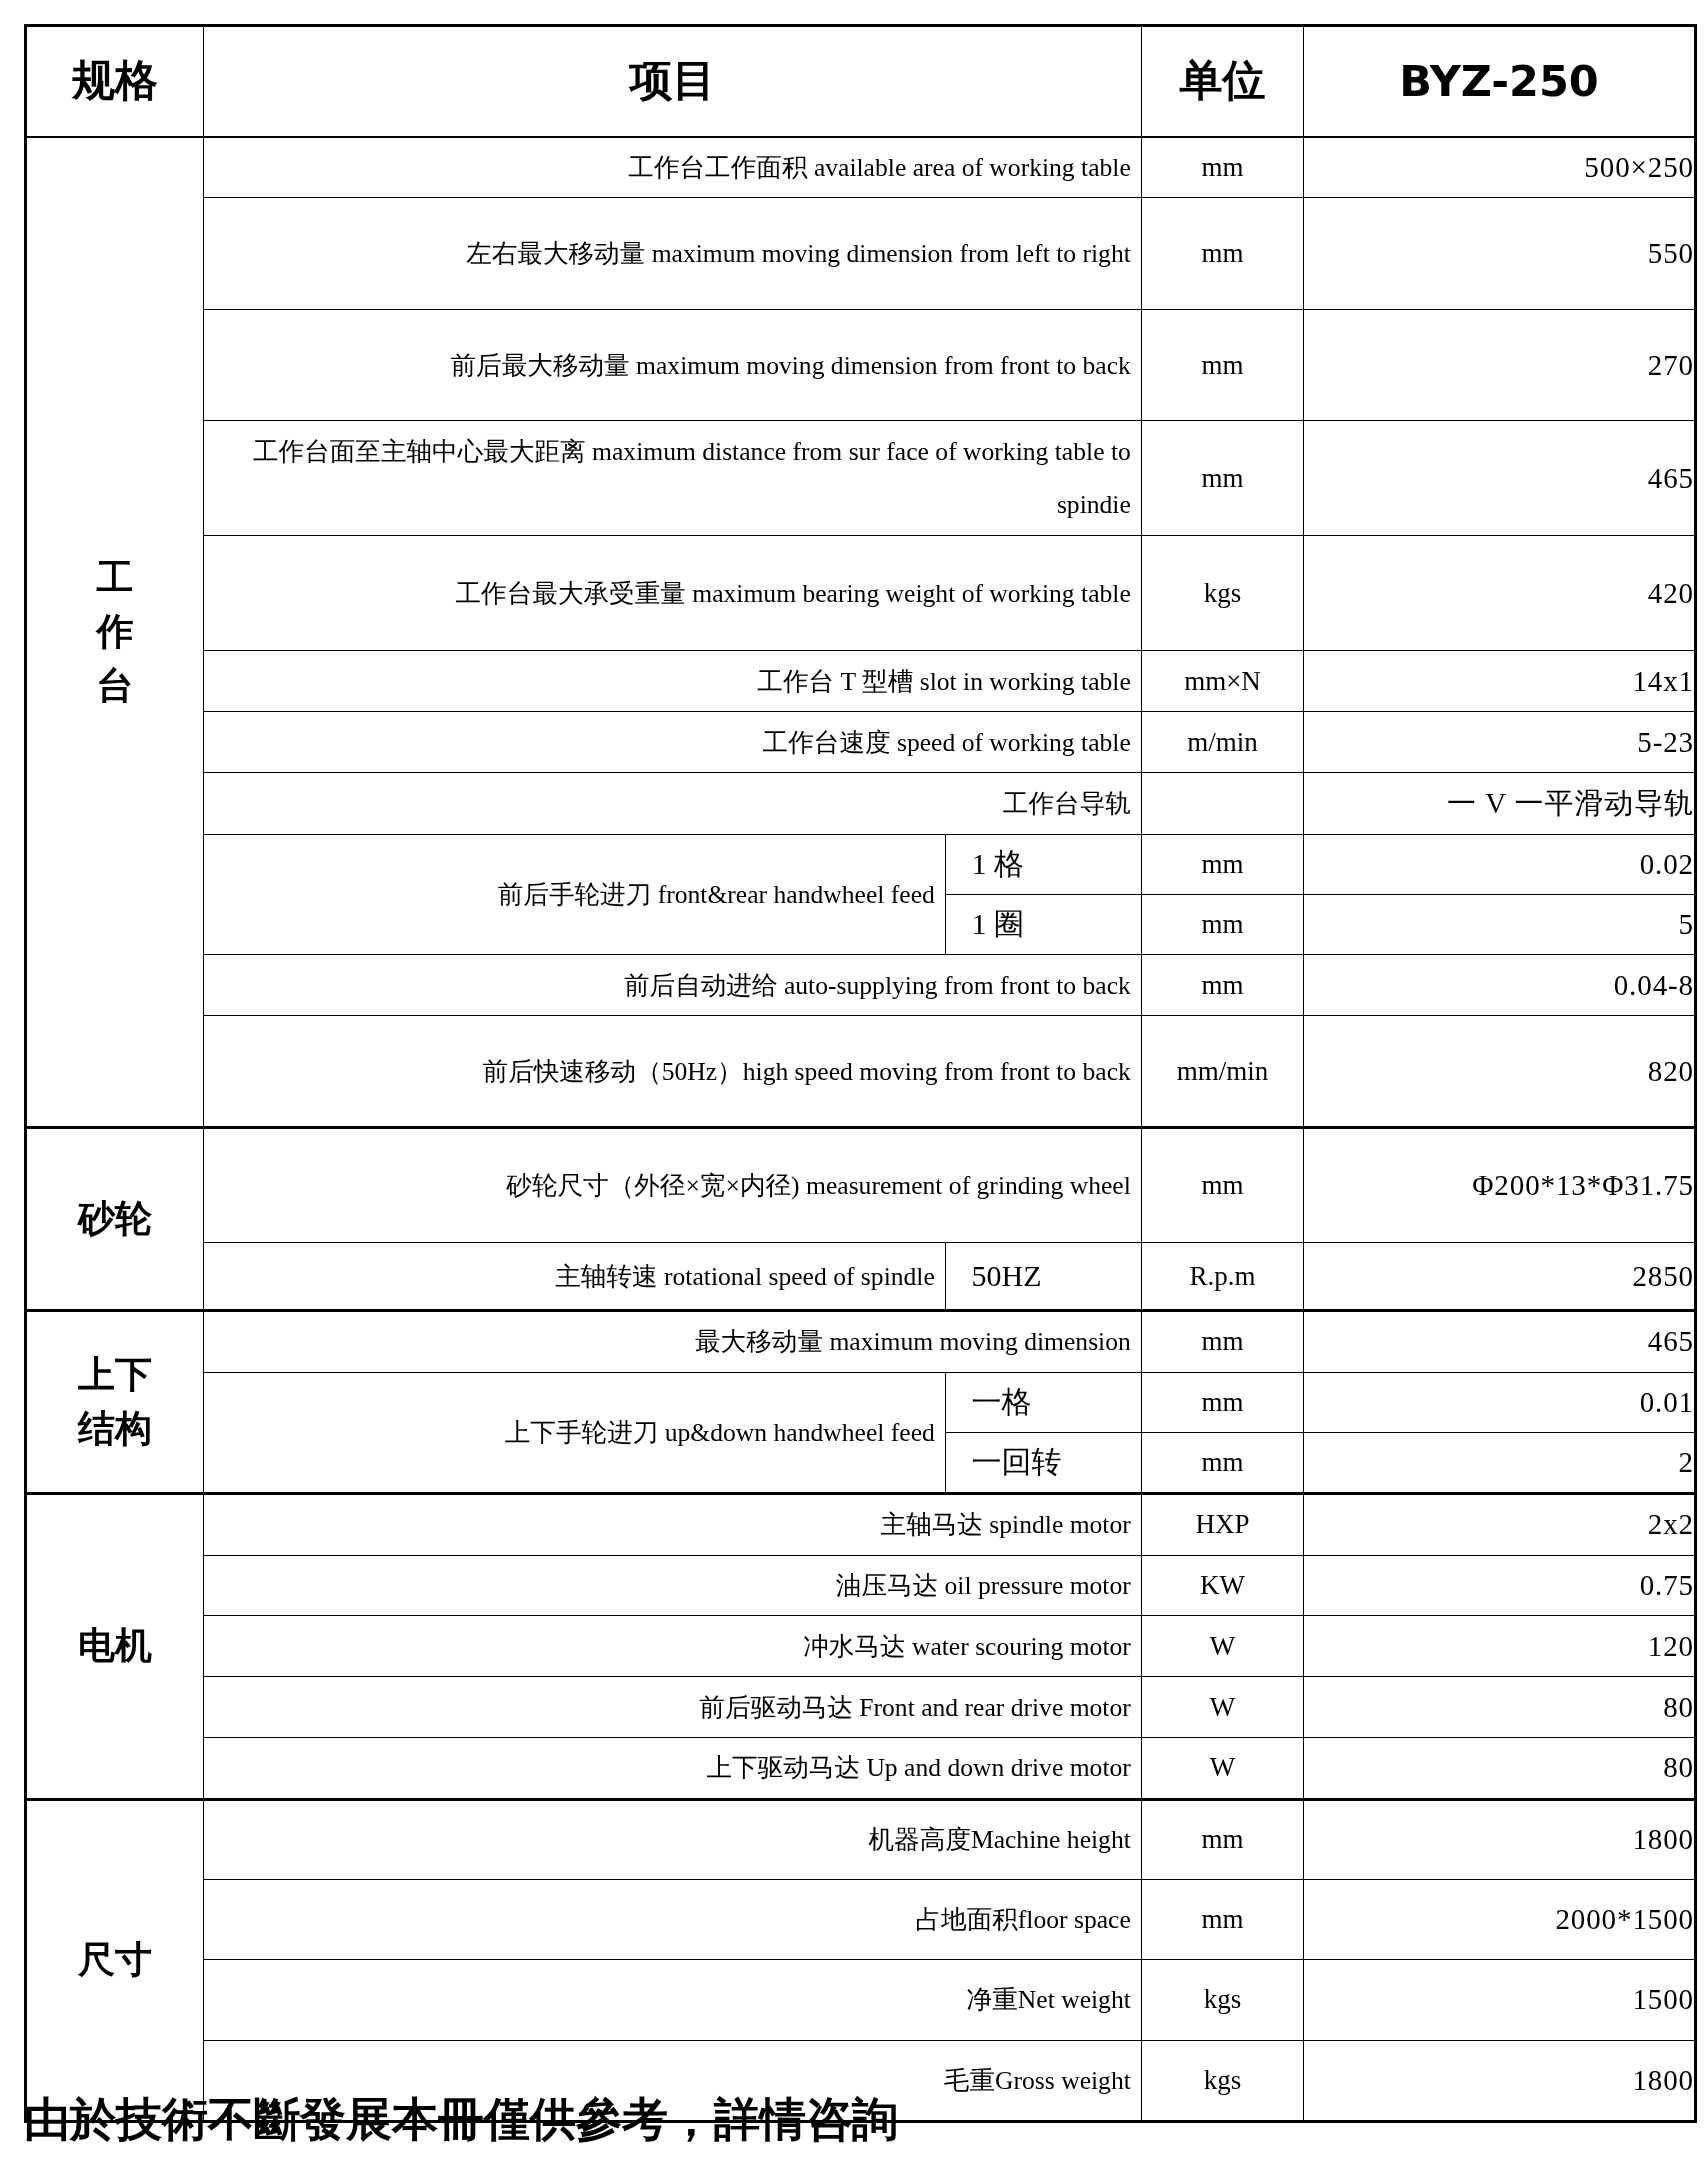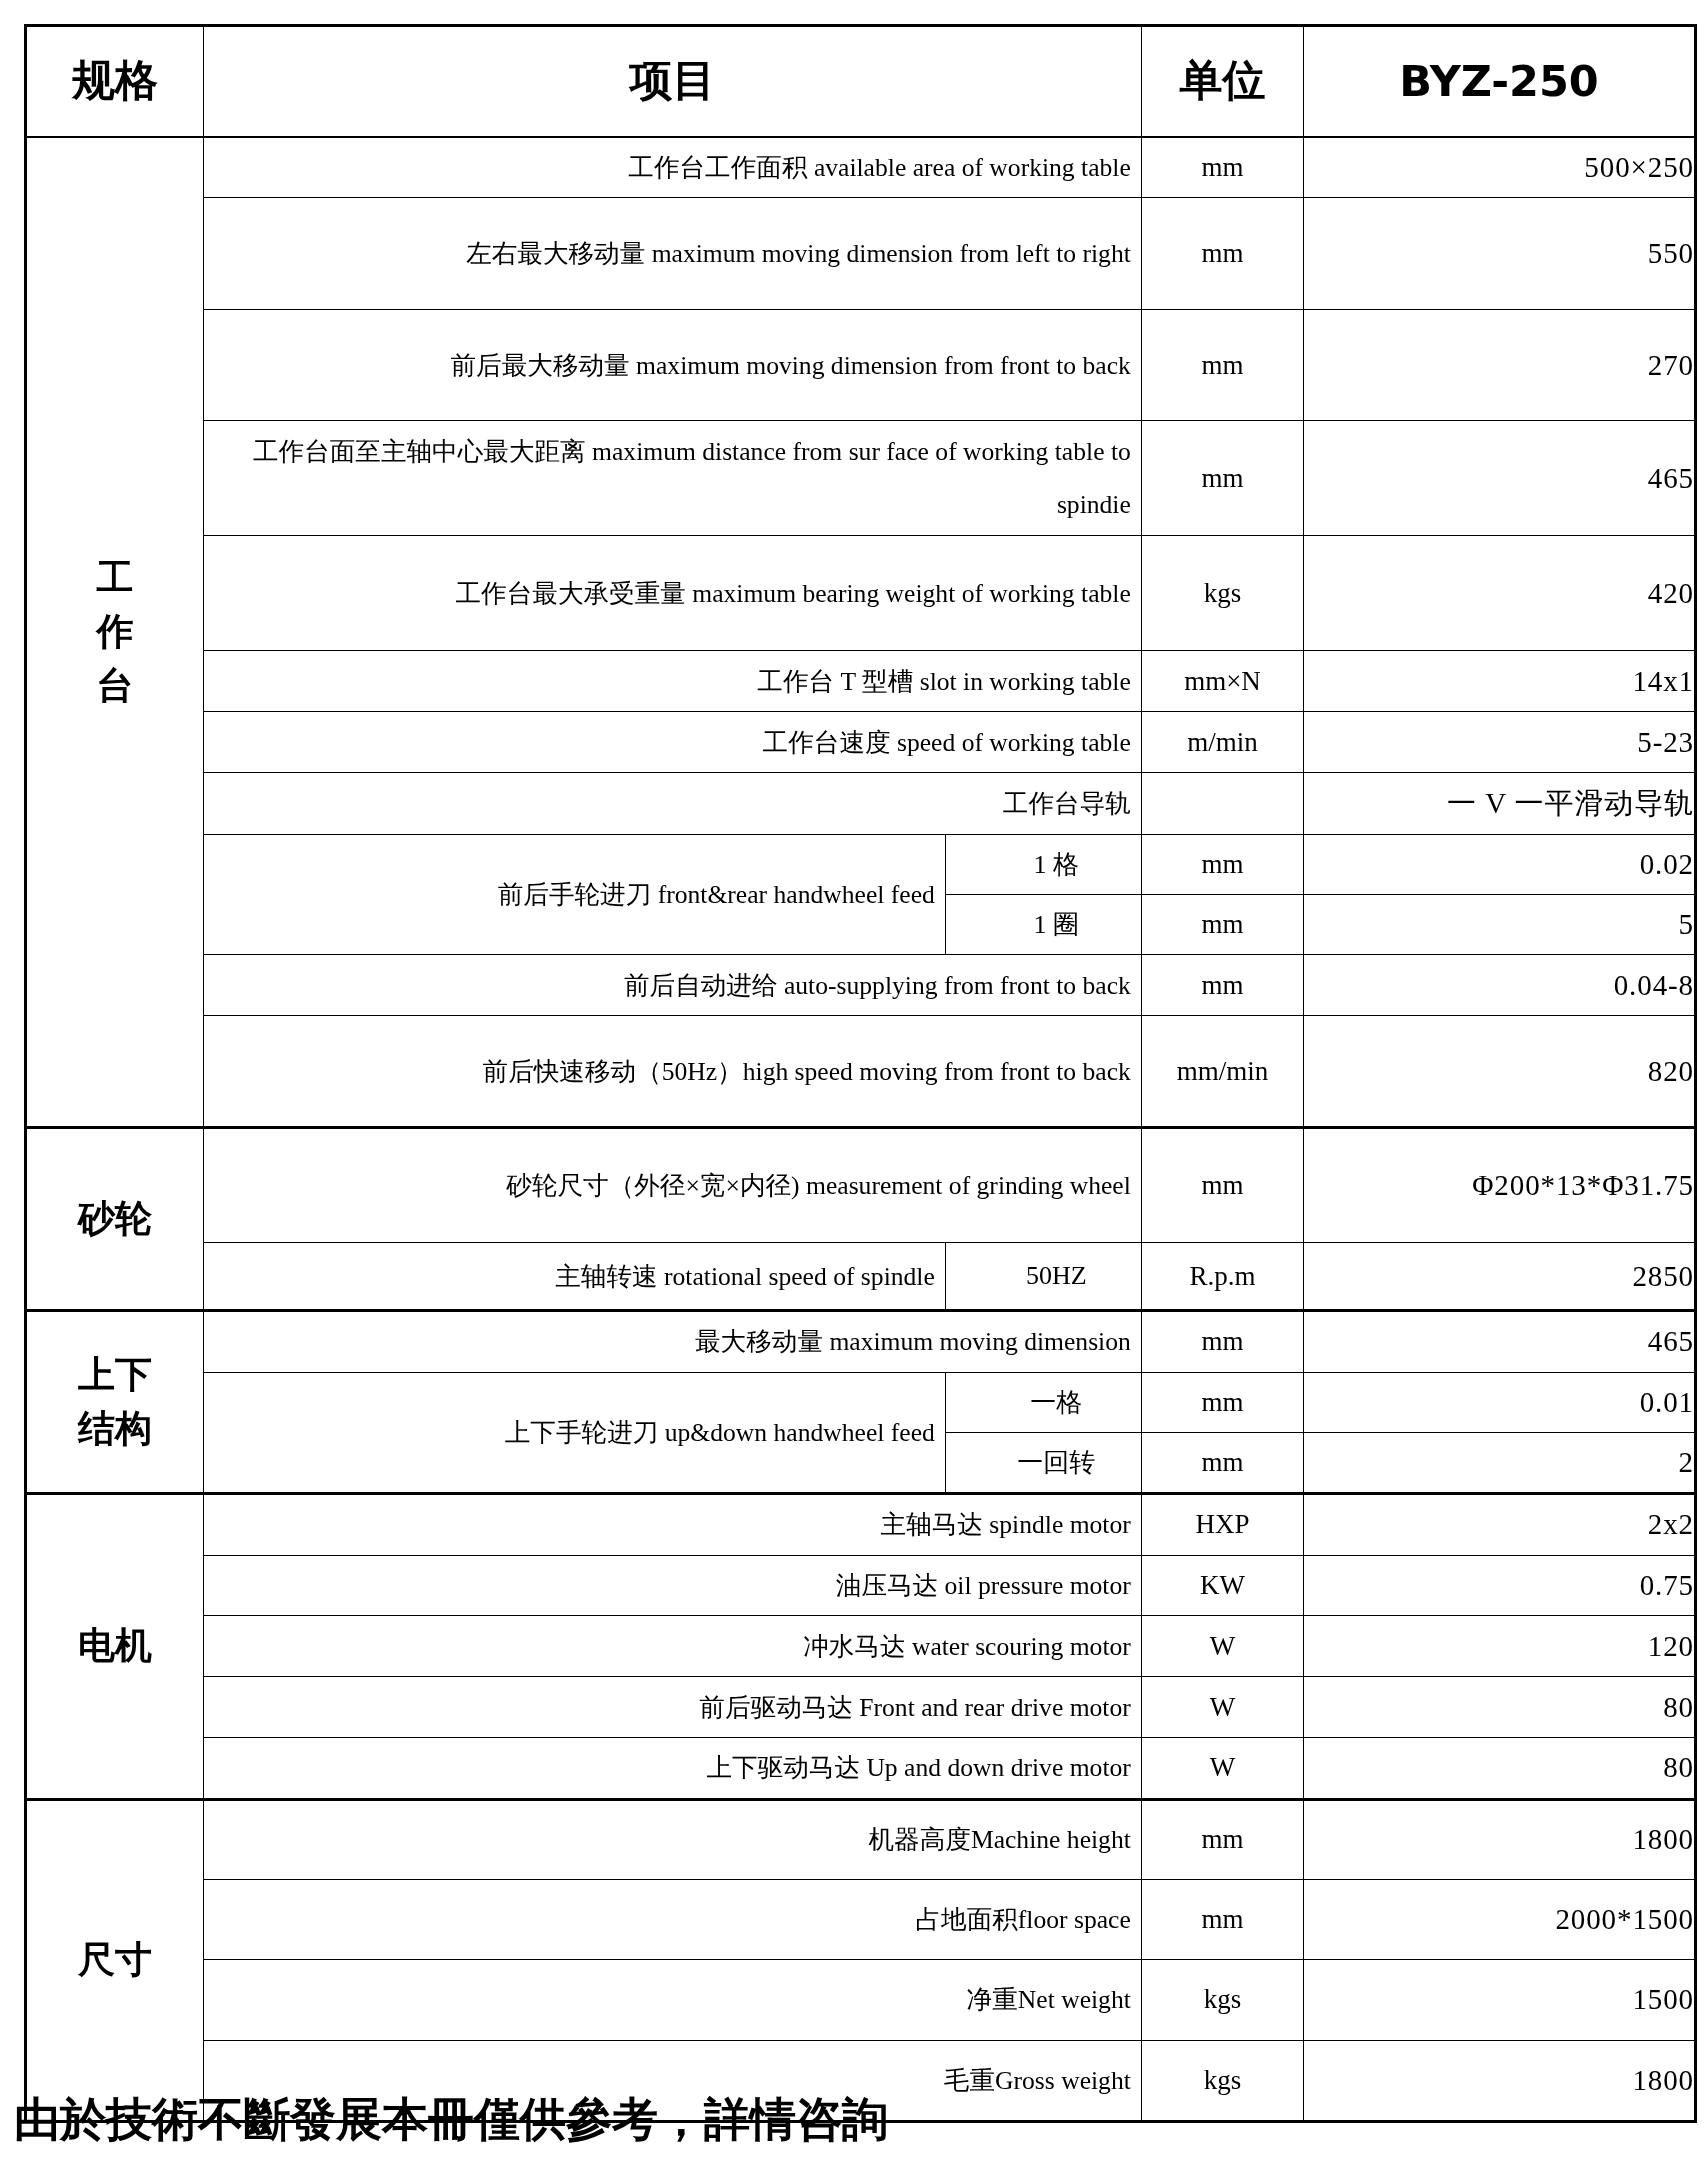--- a/index.html
+++ b/index.html
@@ -31,29 +31,29 @@
     font-weight:bold; font-size:37px; text-align:center;
     white-space:pre-line; line-height:1.45;
   }
   
   td.item {
     font-size:25.6px; text-align:right;
     padding:3.4px 10.2px 3.4px 17px; line-height:53px;
   }
   
   td.sub {
-    font-size:26px; text-align:center; padding-left:25.6px;
+    font-size:30px; text-align:left; padding-left:25.6px;
   }
   
   td.unit { font-size:27px; text-align:center;margin-top:35px; }
   
   td.val  { font-size:29px; text-align:right; letter-spacing:0.9px; }
   
   .footer-note {
-    position:absolute; left:14px; top:2089px;
+    position:absolute; left:24px; top:2089px;
     font-family:Liberation Serif, serif;
     font-weight:bold; font-size:46px; white-space:nowrap;
   }
 </style>
 </head>
 <body>
 
 <div class="table-wrap">
 <table class="spec">
   <colgroup>

